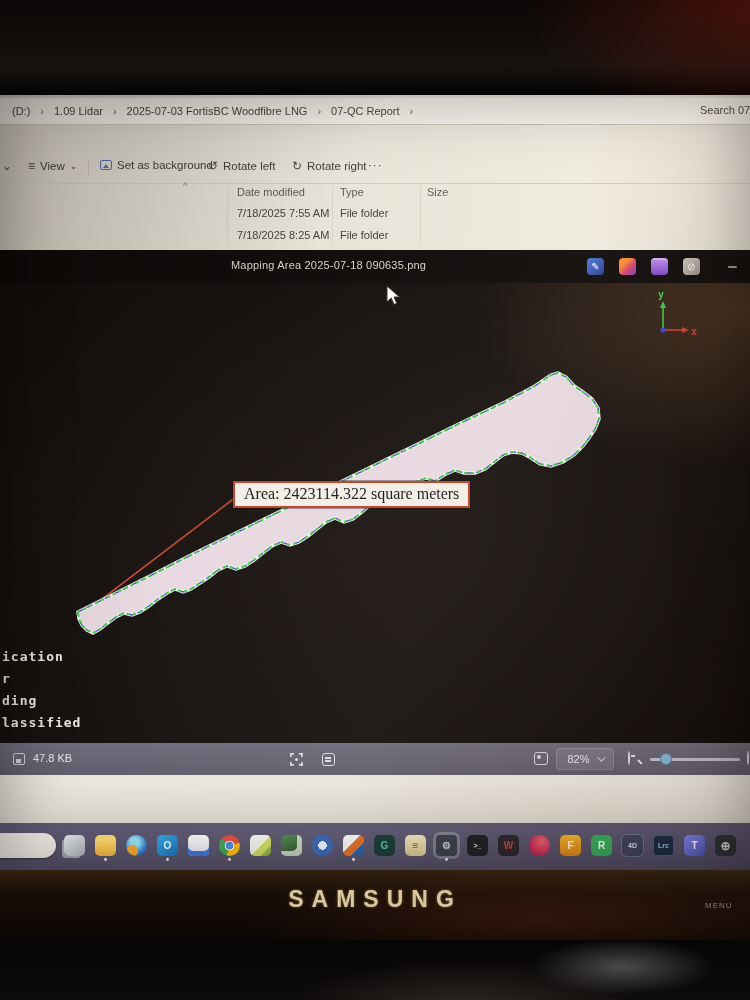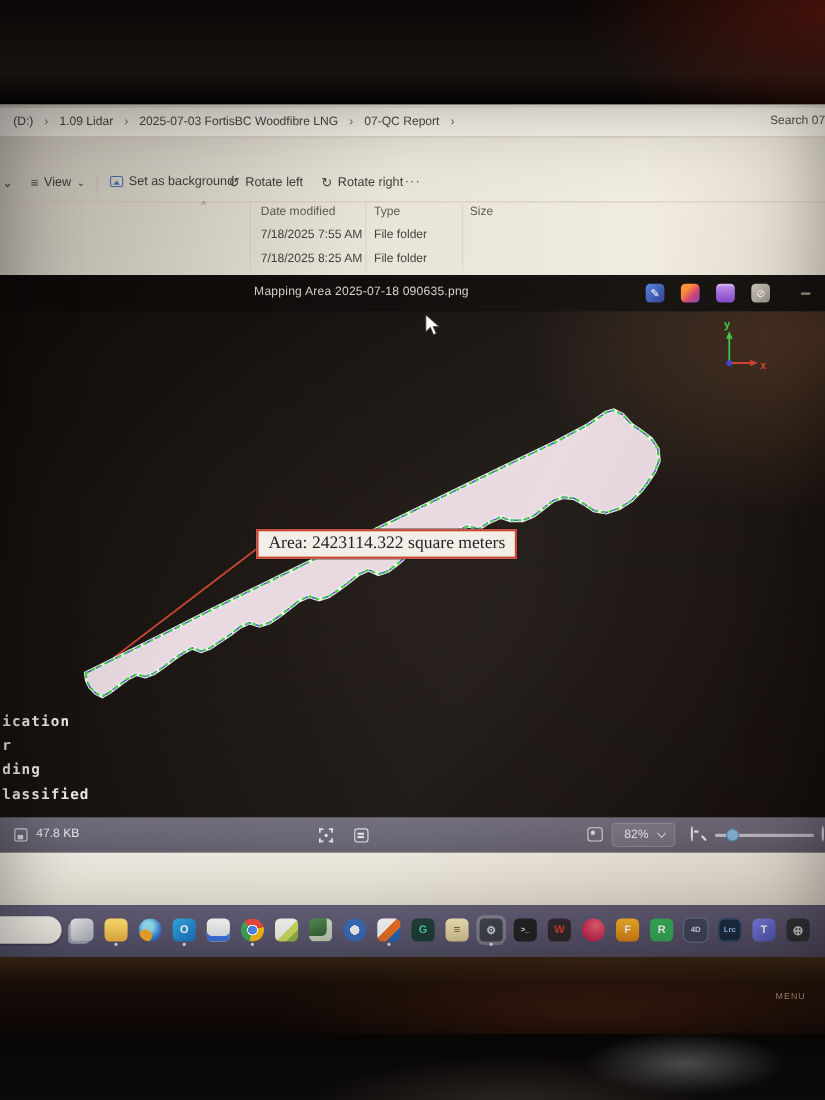--- a/index.html
+++ b/index.html
@@ -360,18 +360,19 @@
           <span class="tbdot"></span>
         </div>
         </div>
     </div>
 
   </div>
 
   <div class="screen-glare"></div>
 
   <div class="bezel">
+    <div class="brand">SAMSUNG</div>
     <div class="menu">MENU</div>
   </div>
 
   <div class="desk"></div>
 
 </div>
 
 </body></html>

